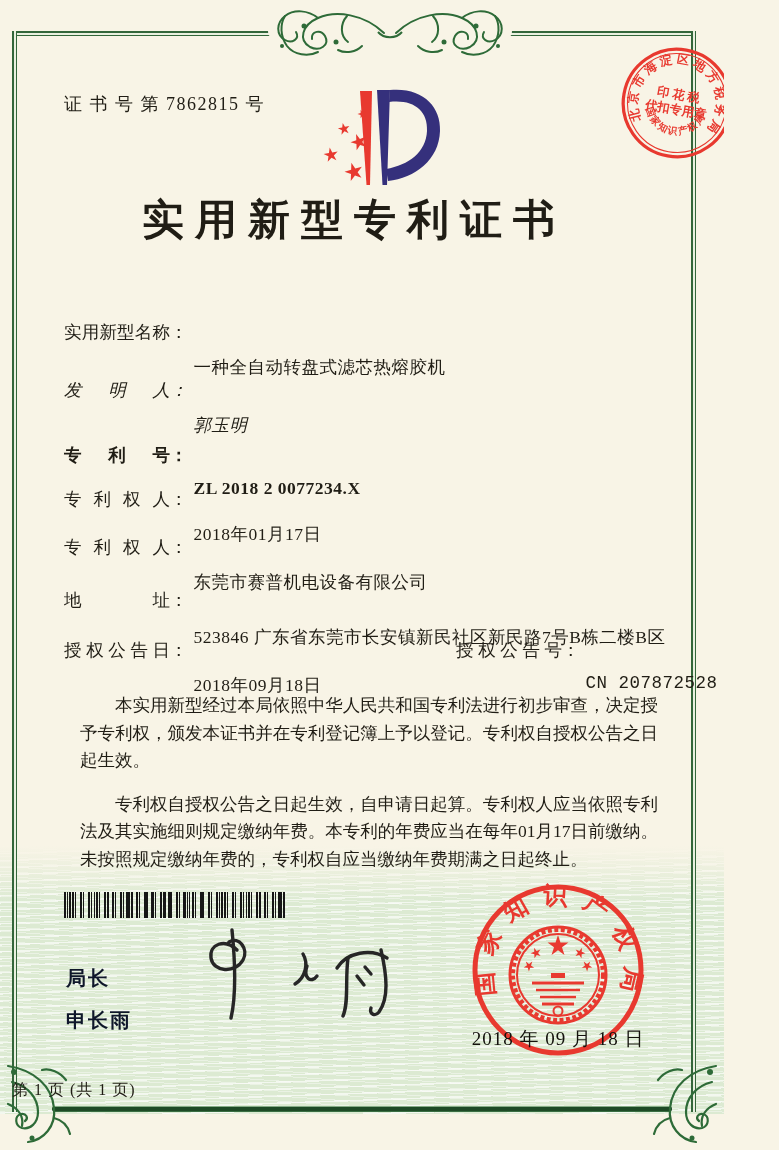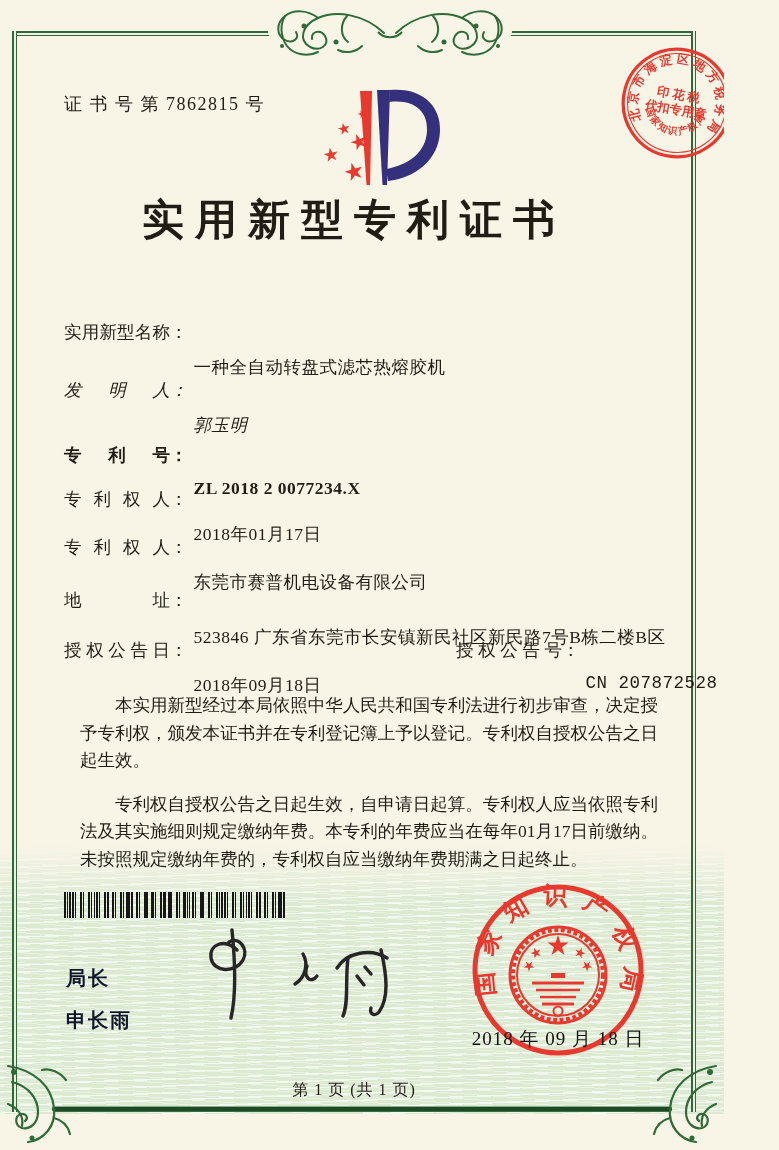--- a/index.html
+++ b/index.html
@@ -56,21 +56,21 @@
   .signer{position:absolute;left:66px;font-family:"Liberation Sans","DejaVu Sans",sans-serif;
       font-size:20px;font-weight:700;color:#0f172a;letter-spacing:2px;margin-top:17px;}
   .signer-title{top:948px;} .signer-name{top:990px;}
   .signature{position:absolute;left:185px;top:920px;width:250px;height:105px;}
 
   .seal-main{position:absolute;left:468px;top:880px;width:180px;height:180px;}
   .seal-date{position:absolute;left:468px;top:1026px;width:180px;text-align:center;
       font-size:19px;letter-spacing:1px;z-index:5;color:#14120d;}
   .seal-tax{position:absolute;left:620px;top:46px;width:114px;height:114px;transform:rotate(10deg);}
 
-  .footer{position:absolute;left:12px;right:28px;top:1080px;text-align:center;font-size:16px;letter-spacing:1px;}
+  .footer{position:absolute;left:12px;right:28px;top:1080px;text-align:left;font-size:16px;letter-spacing:1px;}
 </style>
 </head>
 <body>
 
 <div class="page">
 
   <div class="wave-zone"></div>
 
   <div class="frame frame-top"></div>
   <div class="frame-left frame"></div>

